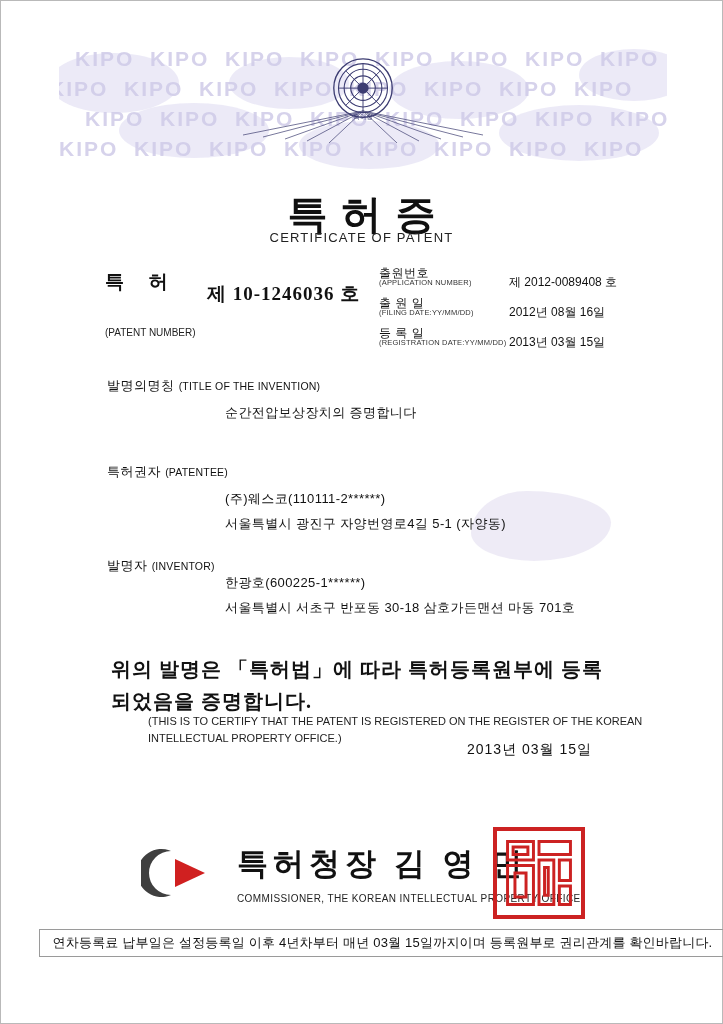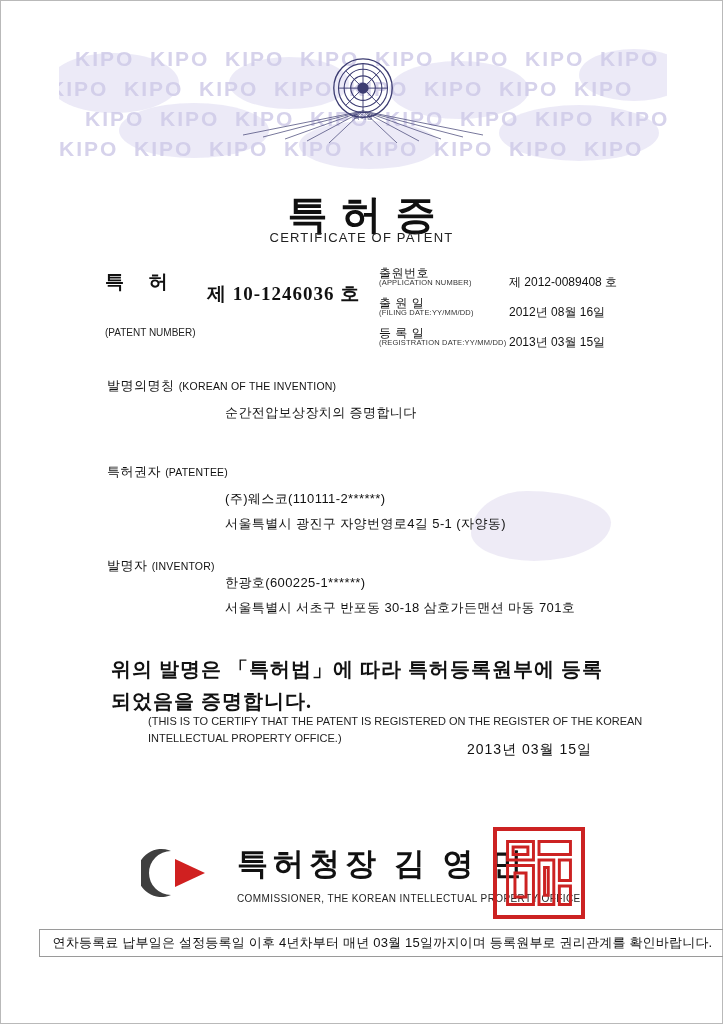--- a/index.html
+++ b/index.html
@@ -385,21 +385,21 @@
     </div>
     <div class="meta-row">
       <span class="meta-ko">등 록 일</span>
       <span class="meta-en">(REGISTRATION DATE:YY/MM/DD)</span>
       <span class="meta-val">2013년  03월  15일</span>
     </div>
   </div>
 
   <div class="sec-label" id="title-invention-label">
     <span>발명의명칭</span>
-    <span class="en">(KOREAN OF THE INVENTION)</span>
+    <span class="en">(TITLE OF THE INVENTION)</span>
   </div>
   <div class="sec-value" id="title-invention-value">순간전압보상장치의 증명합니다</div>
 
   <div class="blob"></div>
   <div class="sec-label" id="patentee-label">
     <span>특허권자</span>
     <span class="en">(PATENTEE)</span>
   </div>
   <div class="sec-value" id="patentee-name">(주)웨스코(110111-2******)</div>
   <div class="sec-value" id="patentee-addr">서울특별시 광진구 자양번영로4길 5-1 (자양동)</div>

